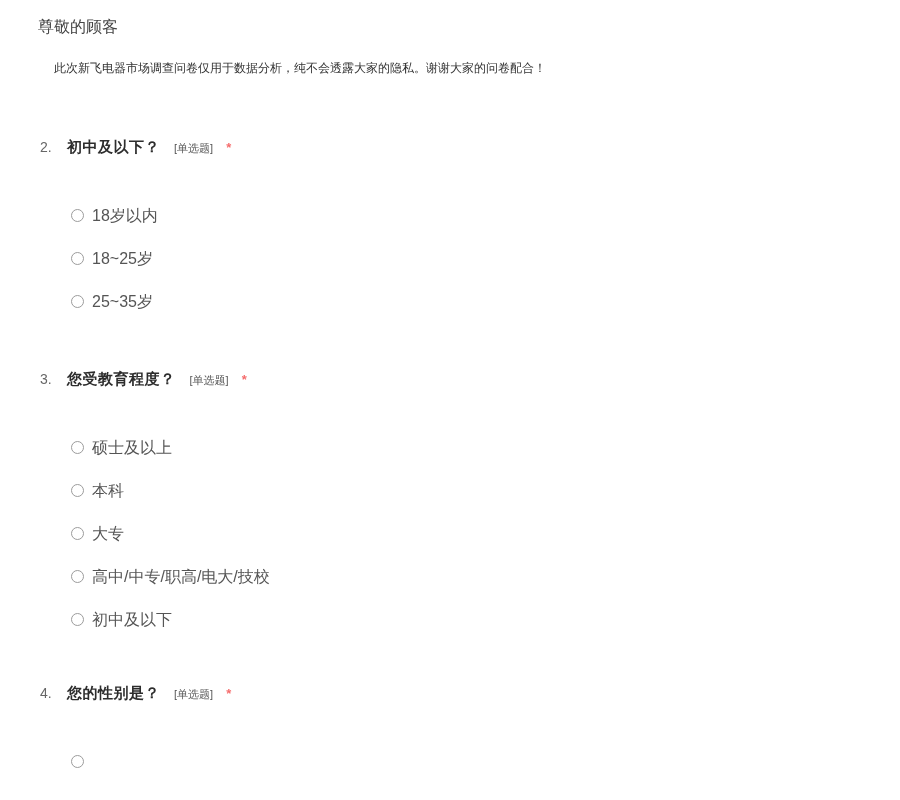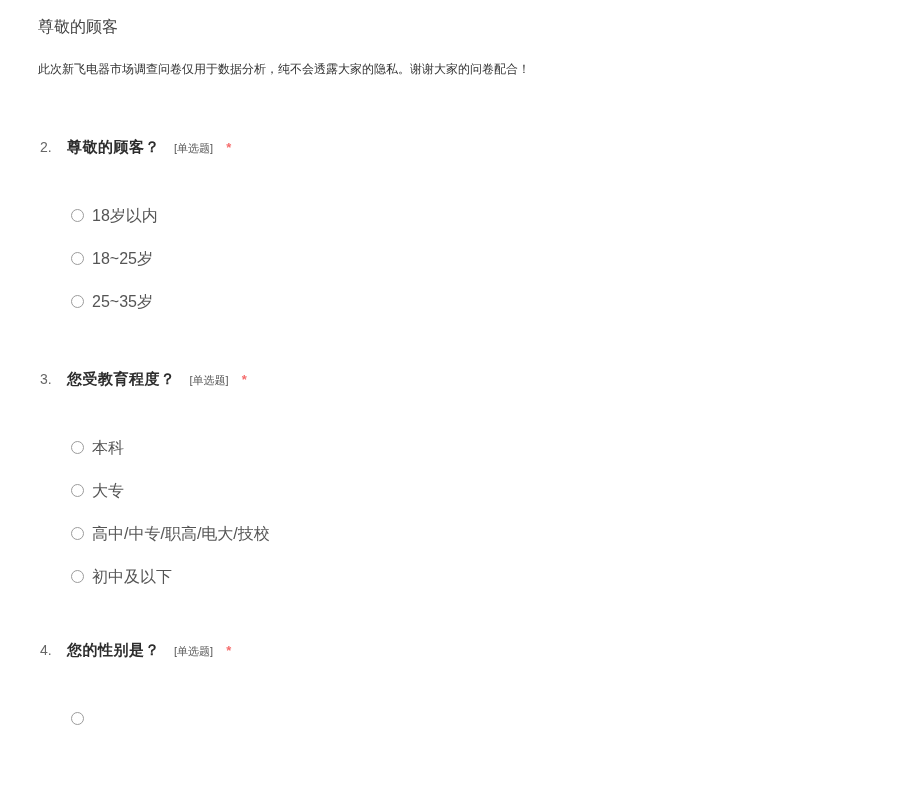--- a/index.html
+++ b/index.html
@@ -21,24 +21,25 @@
     padding: 16px 0 0 38px;
   }
   .survey-title {
     margin: 2px 0 0 0;
     font-size: 16px;
     font-weight: 400;
     color: #444444;
     line-height: 18px;
   }
   .survey-desc {
-    margin: 25px 0 0 0;
+    margin: 25px 0 0 16px;
     font-size: 12px;
     color: #333333;
     line-height: 17px;
+    font-family: Liberation Mono, monospace;
   }
   .questions { }
   .question { margin-top: 46px; }
   .question:first-child { margin-top: 59px; }
   .question:last-child { margin-top: 42px; }
   .question-heading {
     display: flex;
     align-items: baseline;
     line-height: 20px;
   }
@@ -92,21 +93,21 @@
 </head>
 <body>
 
 <div class="page">
   <h1 class="survey-title">尊敬的顾客</h1>
   <p class="survey-desc">此次新飞电器市场调查问卷仅用于数据分析，纯不会透露大家的隐私。谢谢大家的问卷配合！</p>
   <div class="questions">
   <section class="question">
     <div class="question-heading">
       <span class="q-number">2.</span>
-      <span class="q-title">尊敬的顾客？</span>
+      <span class="q-title">初中及以下？</span>
       <span class="q-type">[单选题]</span>
       <span class="q-required">*</span>
     </div>
     <div class="options">
   <label class="option-row">
     <span class="radio"></span>
     <span class="option-label">18岁以内</span>
   </label>
 
   <label class="option-row">
@@ -123,20 +124,24 @@
   </section>
 
   <section class="question">
     <div class="question-heading">
       <span class="q-number">3.</span>
       <span class="q-title">您受教育程度？</span>
       <span class="q-type">[单选题]</span>
       <span class="q-required">*</span>
     </div>
     <div class="options">
+  <label class="option-row">
+    <span class="radio"></span>
+    <span class="option-label">硕士及以上</span>
+  </label>
 
   <label class="option-row">
     <span class="radio"></span>
     <span class="option-label">本科</span>
   </label>
 
   <label class="option-row">
     <span class="radio"></span>
     <span class="option-label">大专</span>
   </label>

